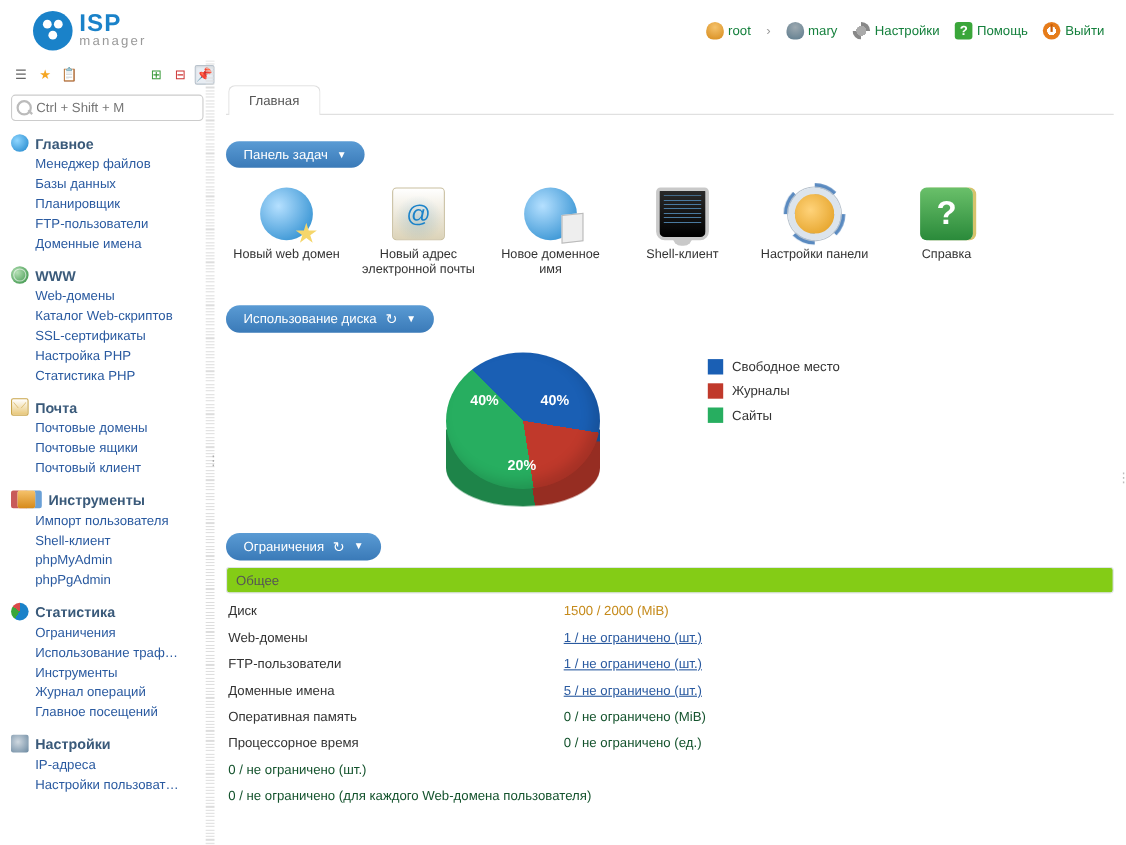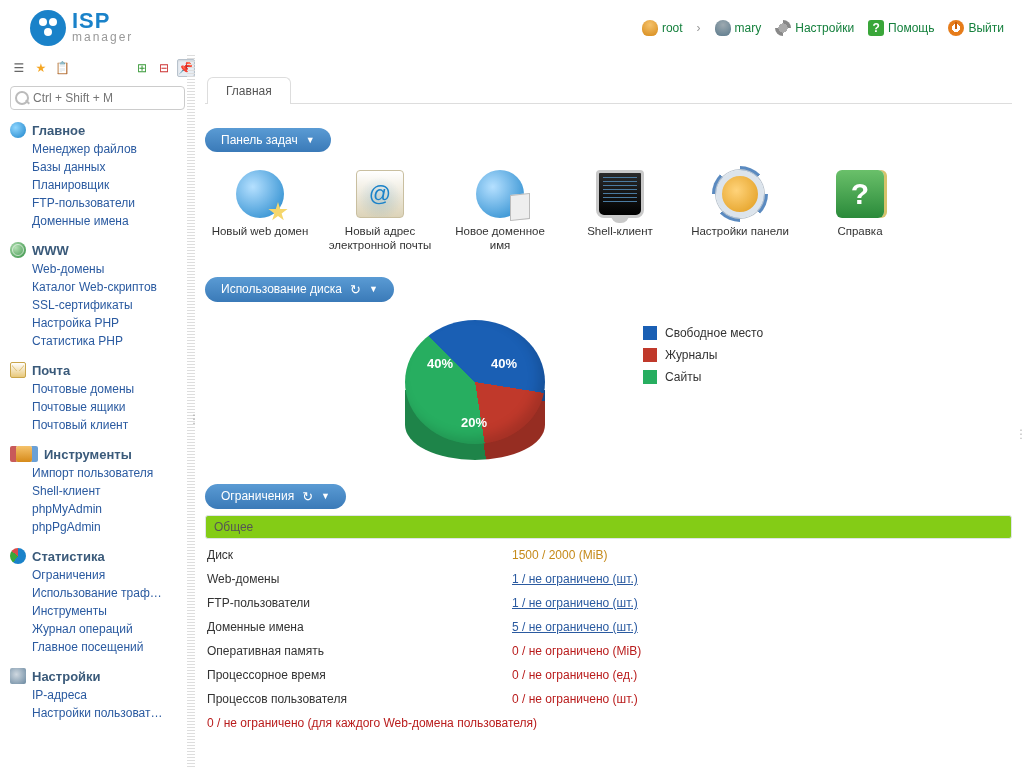--- a/index.html
+++ b/index.html
@@ -109,21 +109,21 @@
 .legend { display:flex; flex-direction:column; gap:8px; padding-top:6px; }
 .lg-item { display:flex; align-items:center; gap:8px;padding-left:38px; }
 .lg-sw { width:14px; height:14px; }
 
 
 .limits-section .section-pill { margin-bottom:0; }
 .subhead { background:#84cc16; border:1px solid #dfe4e8; border-radius:3px; padding:4px 8px; font-weight:normal; color:#555; margin-top:6px; }
 .lim-table { width:100%; margin-top:4px; }
 .lim-row { display:flex; padding:5px 2px; }
 .lim-k { width:305px; color:#333; }
-.lim-v { color:#b91c1c; }
+.lim-v { color:#14532d; }
 .lim-v.warn { color:#c58a1a; }
 .lim-v.link { color:#2a5aa0; text-decoration:underline; cursor:pointer; }
 </style>
 </head>
 <body>
 
 <div class="header">
   <div class="logo">
     <div class="logo-circle"></div>
     <div>
@@ -342,21 +342,20 @@
           </div>
           <div class="lim-row">
             <div class="lim-k">Оперативная память</div>
             <div class="lim-v ">0 / не ограничено (MiB)</div>
           </div>
           <div class="lim-row">
             <div class="lim-k">Процессорное время</div>
             <div class="lim-v ">0 / не ограничено (ед.)</div>
           </div>
           <div class="lim-row">
-            <div class="lim-k">Процессов пользователя</div>
             <div class="lim-v ">0 / не ограничено (шт.)</div>
           </div>
           <div class="lim-row">
             <div class="lim-v ">0 / не ограничено (для каждого Web-домена пользователя)</div>
           </div>
         </div>
     </div>
 
     <div class="main-resize"></div>
   </div>

